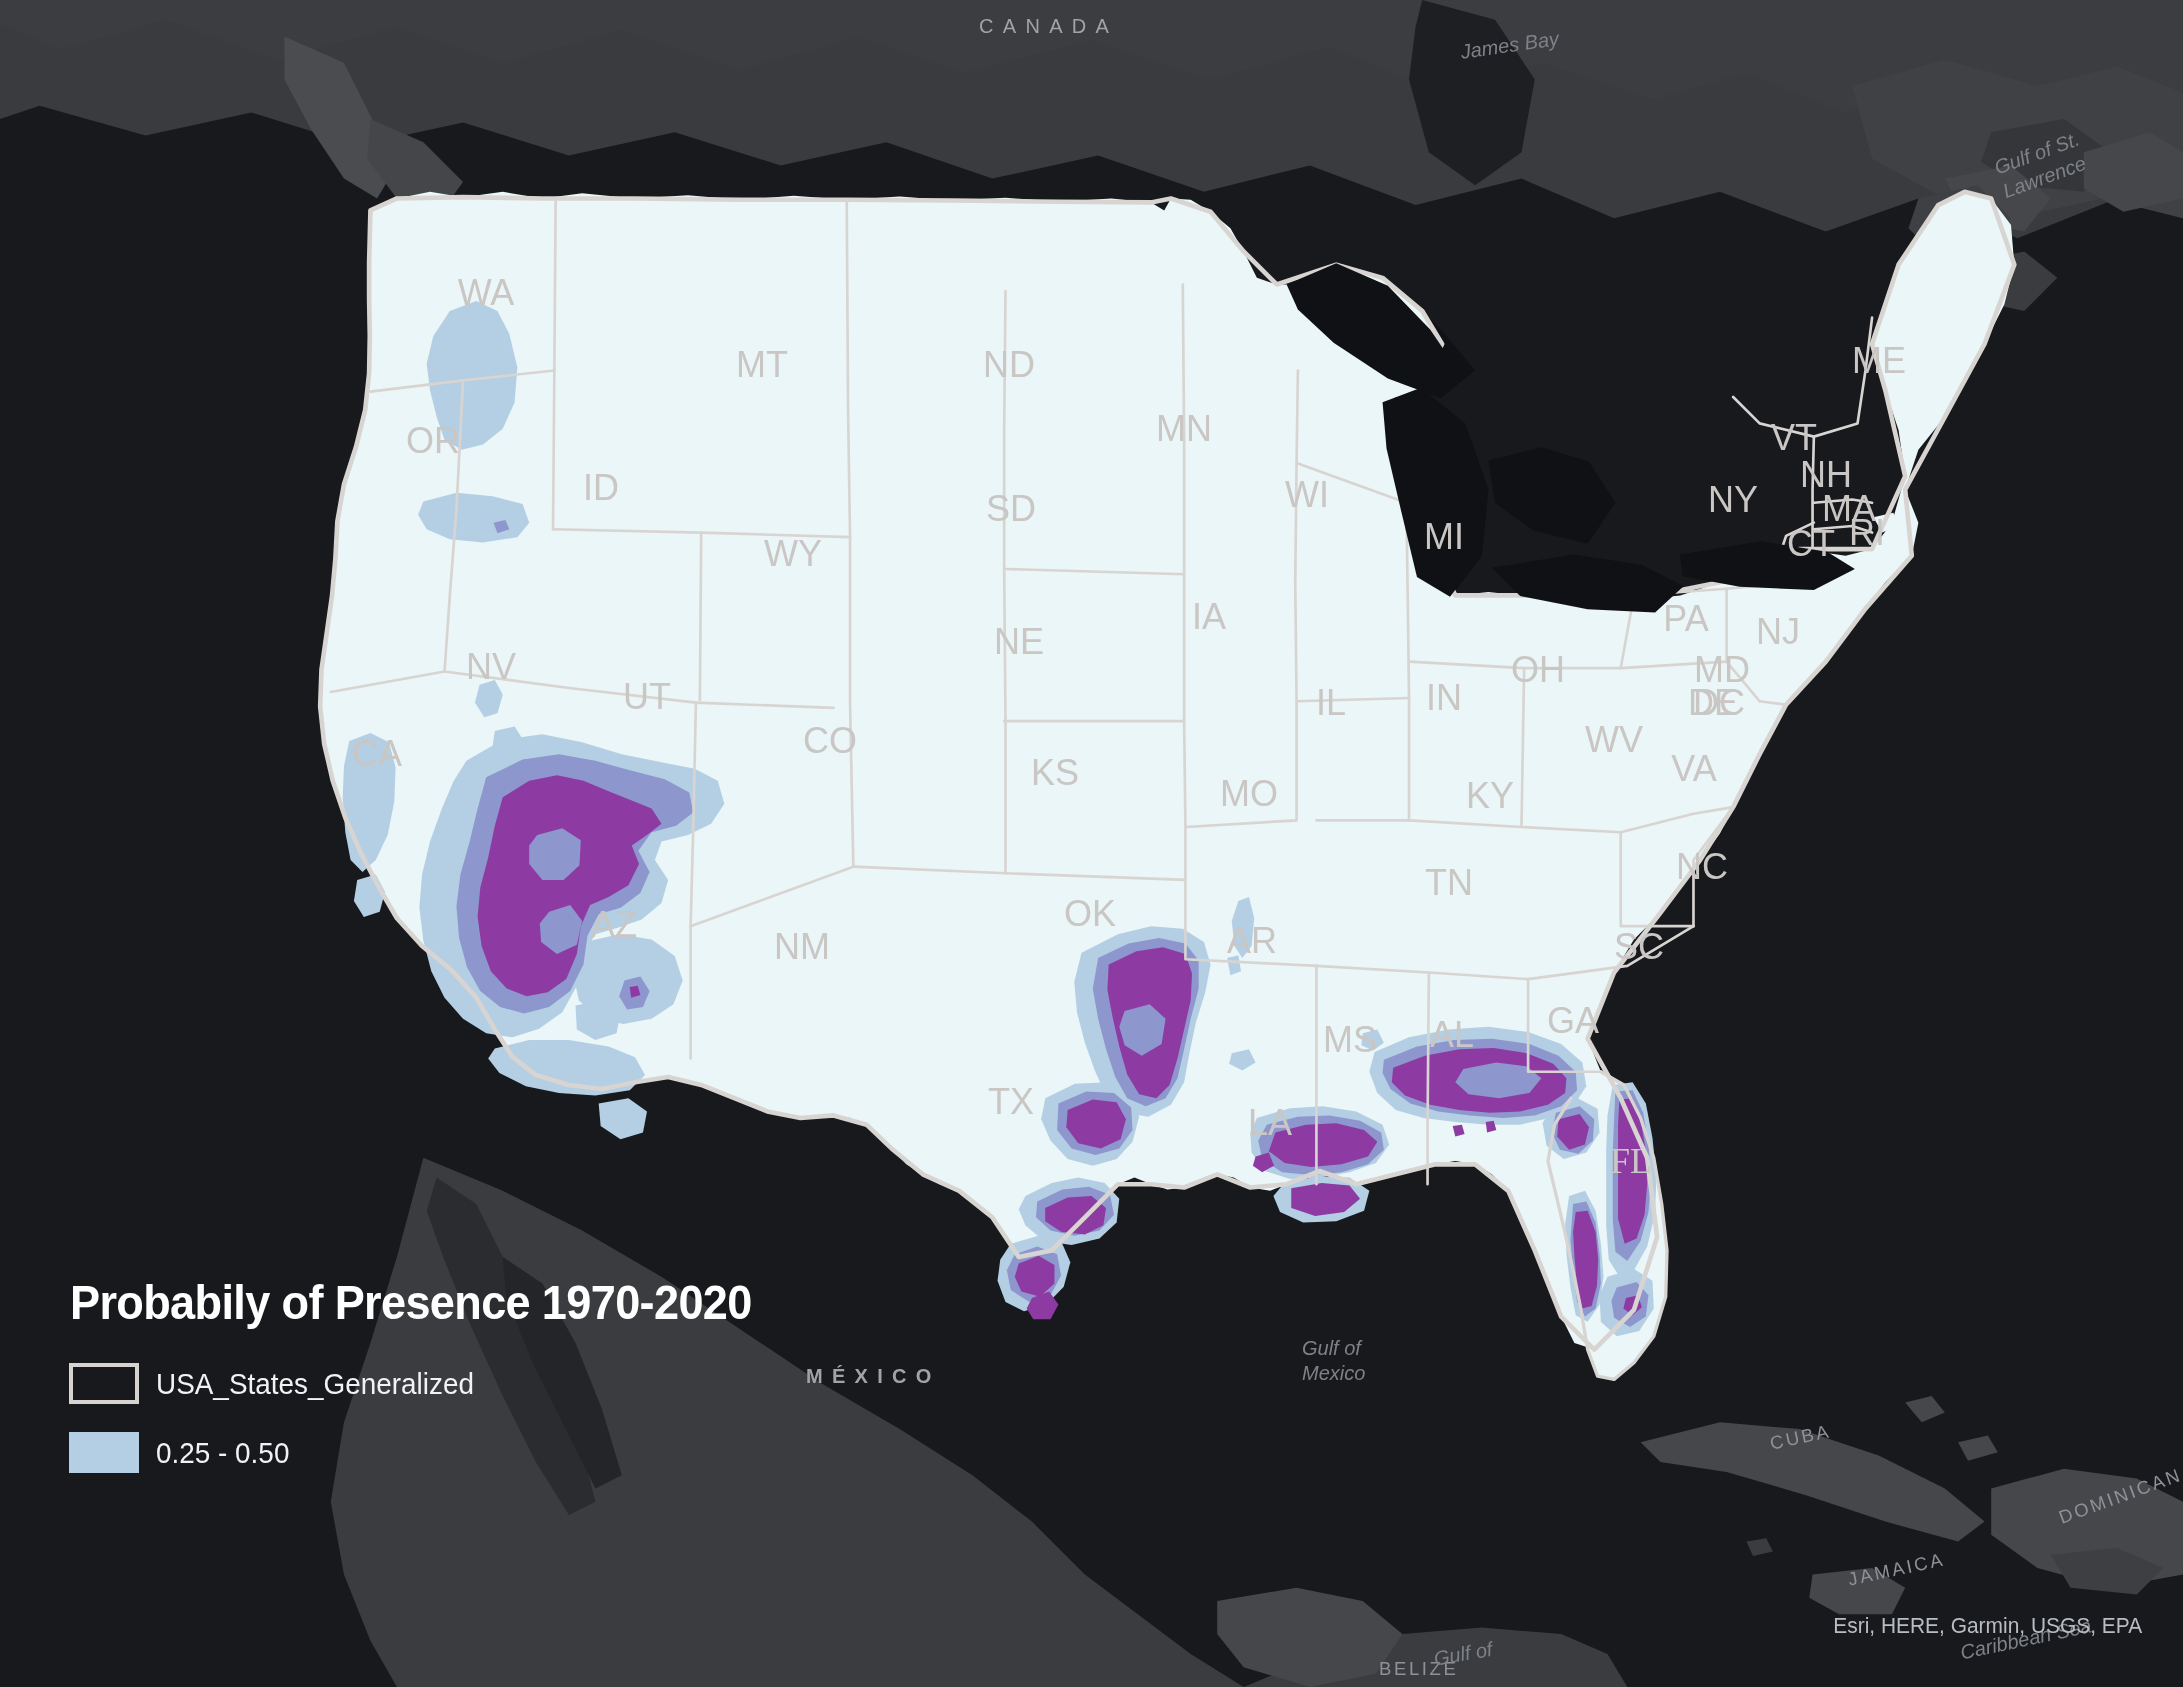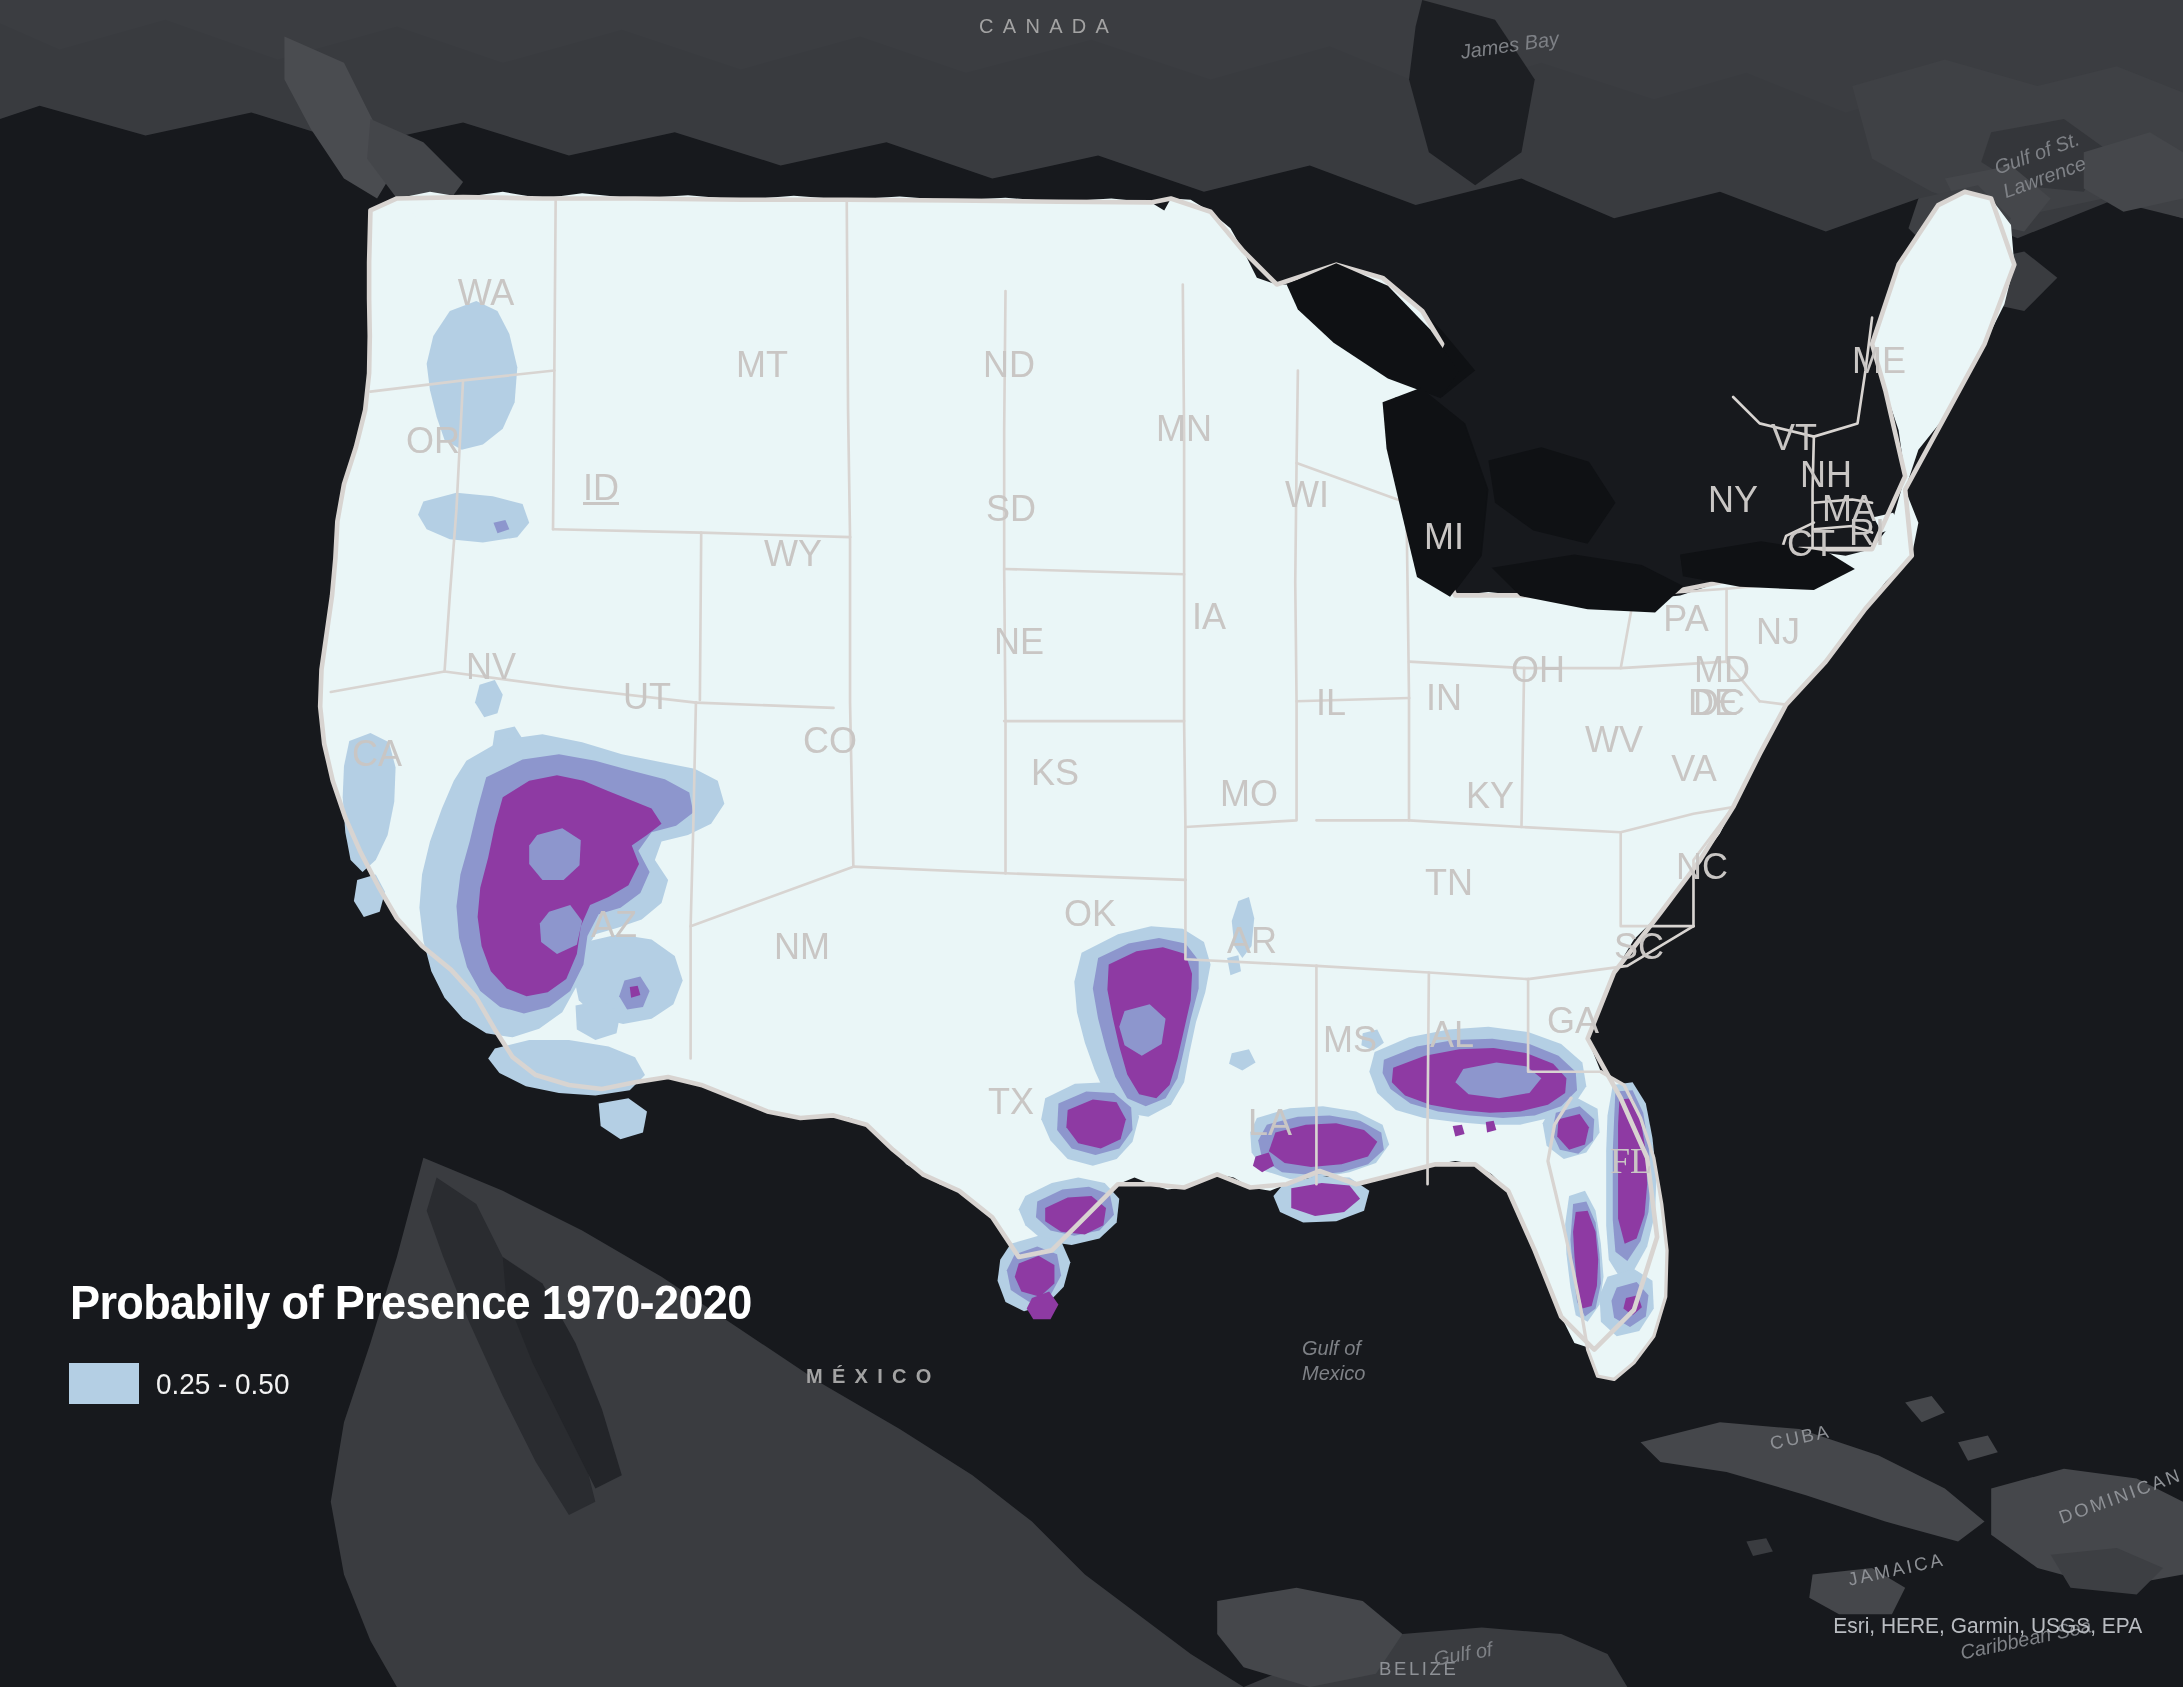--- a/index.html
+++ b/index.html
@@ -300,21 +300,21 @@
       <div class="bg-label water-label" style="left: 1459px; top: 40px; transform: rotate(-8deg); transform-origin: left top;">James Bay</div>
       <div class="bg-label water-label" style="left: 1991px; top: 157px; transform: rotate(-20deg); transform-origin: left top;">Gulf of St.<br>Lawrence</div>
       <div class="bg-label water-label" style="left: 1302px; top: 1336px; transform-origin: left top;">Gulf of<br>Mexico</div>
       <div class="bg-label water-label" style="left: 1432px; top: 1647px; transform: rotate(-10deg); transform-origin: left top;">Gulf of</div>
       <div class="bg-label water-label" style="left: 1958px; top: 1641px; transform: rotate(-12deg); transform-origin: left top;">Caribbean Sea</div>
     </div>
 
   <div id="state-labels">
       <div class="state-label" style="left: 486px; top: 293px;">WA</div>
       <div class="state-label" style="left: 433px; top: 441px;">OR</div>
-      <div class="state-label" style="left: 601px; top: 488px; text-decoration: underline;">ID</div>
+      <div class="state-label" style="left: 601px; top: 488px;">ID</div>
       <div class="state-label" style="left: 762px; top: 365px;">MT</div>
       <div class="state-label" style="left: 1009px; top: 365px;">ND</div>
       <div class="state-label" style="left: 1184px; top: 429px;">MN</div>
       <div class="state-label" style="left: 1307px; top: 495px;">WI</div>
       <div class="state-label" style="left: 1011px; top: 509px;">SD</div>
       <div class="state-label" style="left: 793px; top: 554px;">WY</div>
       <div class="state-label" style="left: 1444px; top: 537px;">MI</div>
       <div class="state-label" style="left: 1209px; top: 617px;">IA</div>
       <div class="state-label" style="left: 1019px; top: 642px;">NE</div>
       <div class="state-label" style="left: 491px; top: 667px;">NV</div>
@@ -354,20 +354,24 @@
       <div class="state-label" style="left: 1011px; top: 1102px;">TX</div>
       <div class="state-label" style="left: 1270px; top: 1123px;">LA</div>
       <div class="state-label" style="left: 1631px; top: 1161px; font-family: Liberation Serif, serif;">FL</div>
     </div>
 
   <div id="legend">
     <div id="legend-title">Probabily of Presence 1970-2020</div>
     <div class="legend-cols">
       <div class="legend-col">
         <div class="legend-row">
+          <span class="swatch outline"></span>
+          <span class="legend-label">USA_States_Generalized</span>
+        </div>
+        <div class="legend-row">
           <span class="swatch" style="background:#b4cfe4"></span>
           <span class="legend-label">0.25 - 0.50</span>
         </div>
       </div>
     </div>
   </div>
 
   <div id="attribution">Esri, HERE, Garmin, USGS, EPA</div>
 
 </div>

